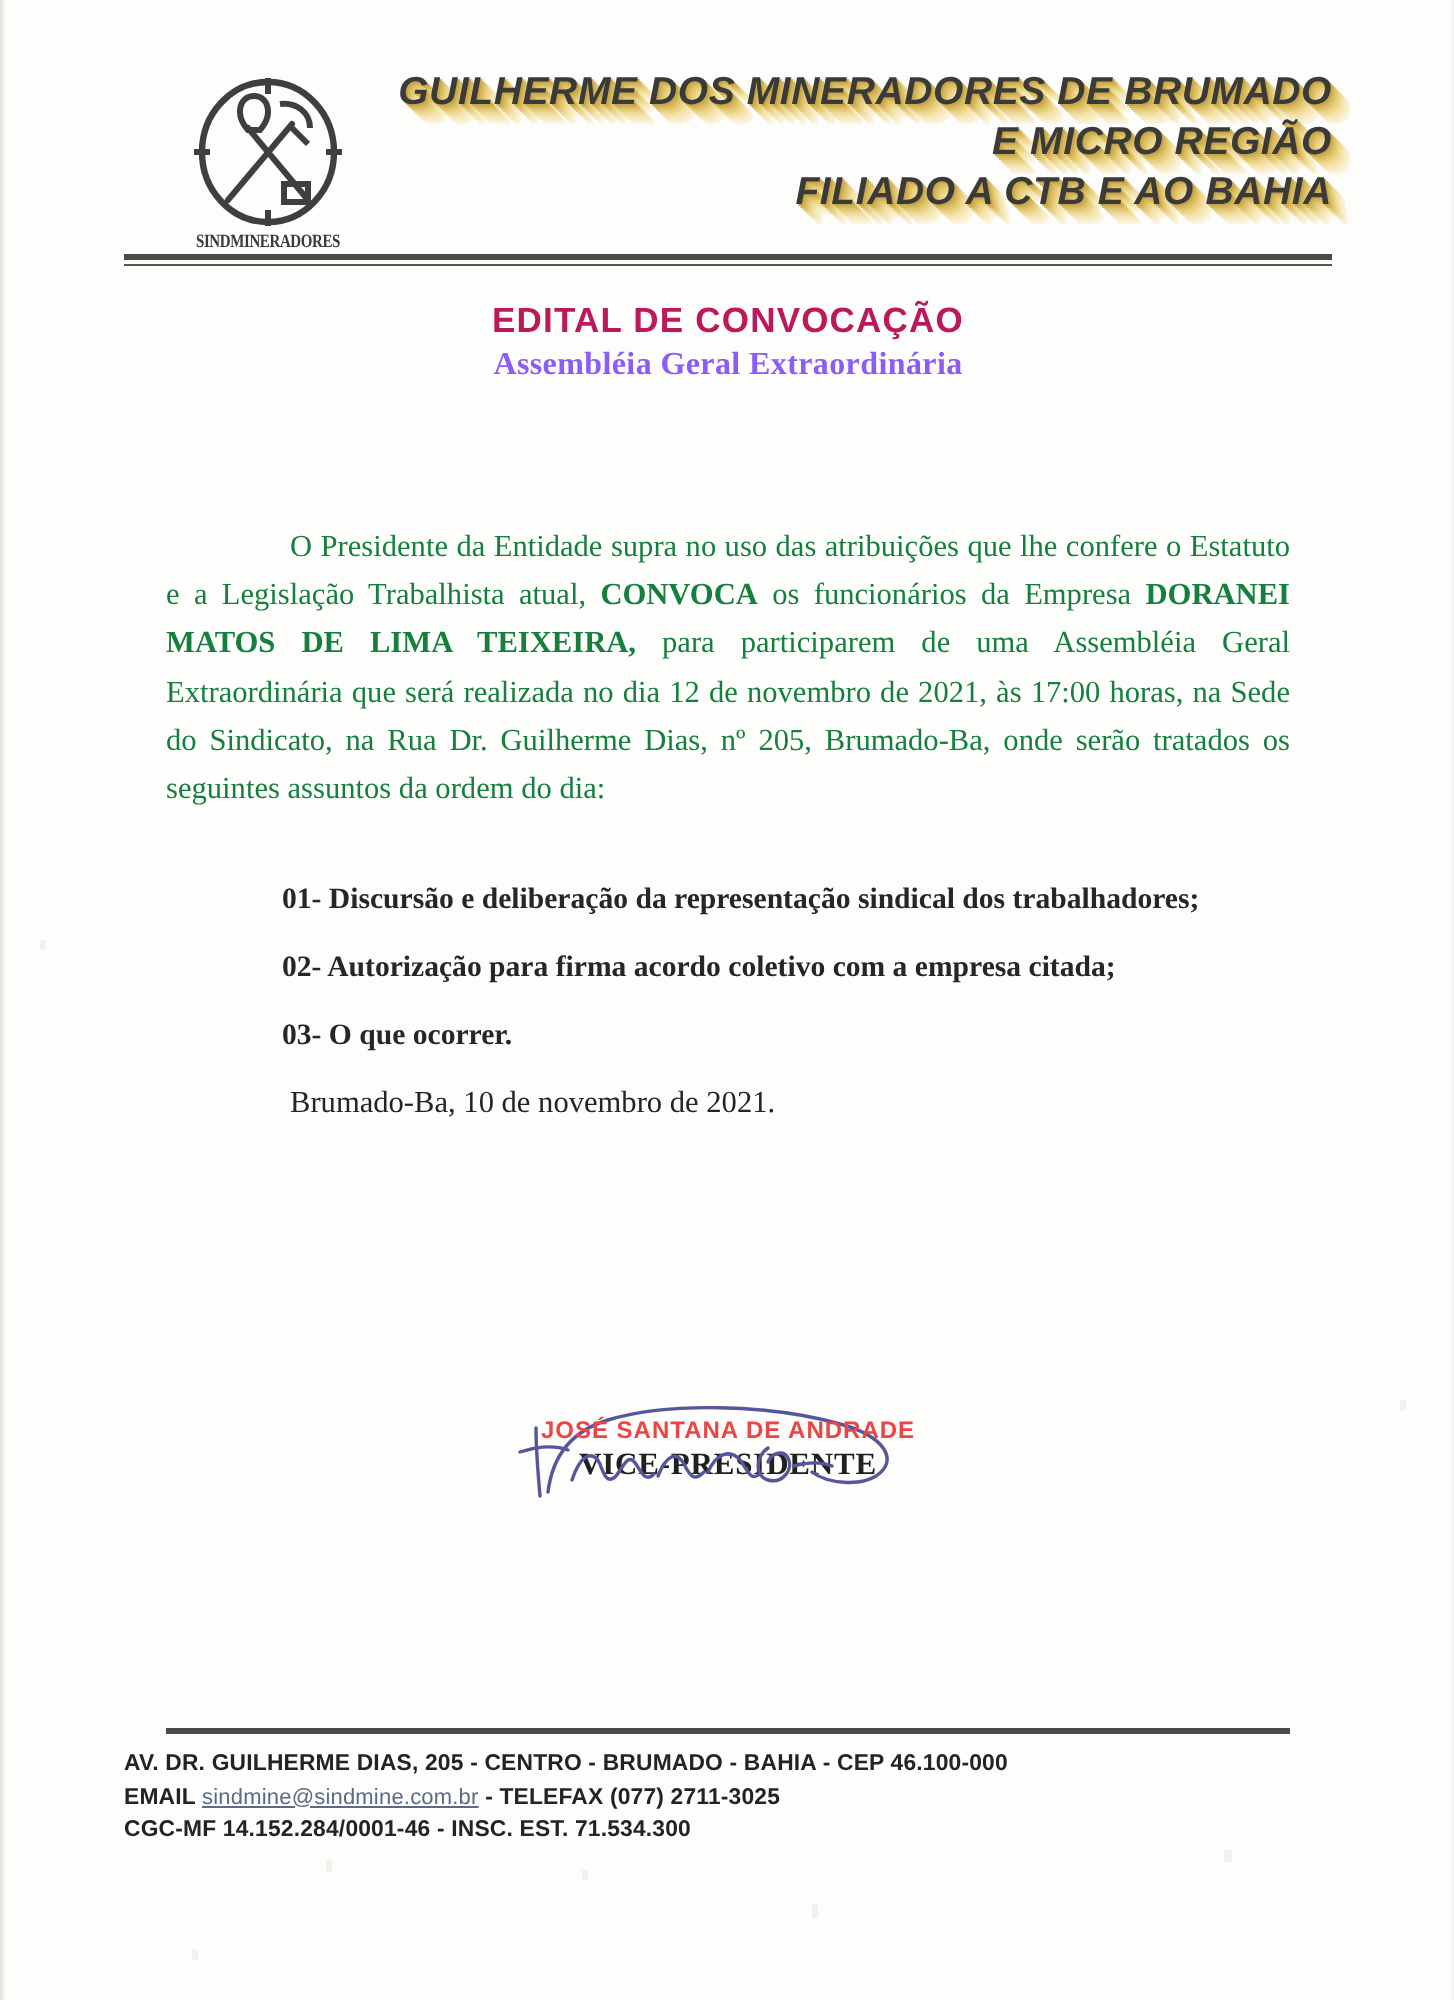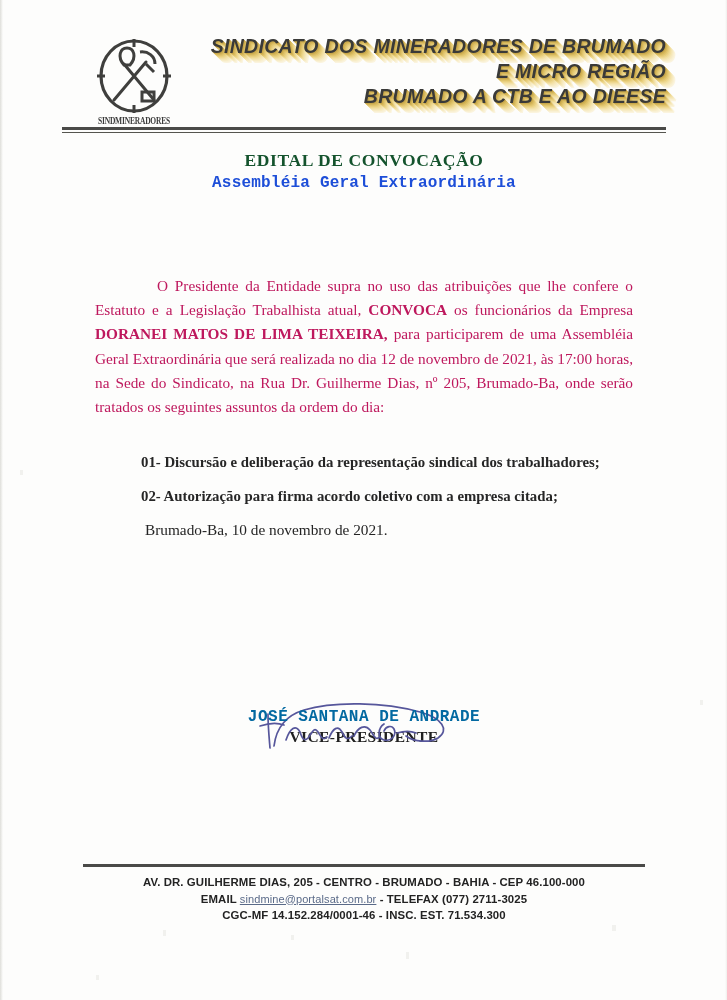--- a/index.html
+++ b/index.html
@@ -117,50 +117,50 @@
 
   
   .title-block {
     position: absolute;
     left: 62px;
     top: 150px;
     width: 604px;
     text-align: center;
   }
   .title-main {
-    font-family: Liberation Serif, serif;
+    font-family: Liberation Sans, sans-serif;
     font-weight: bold;
     font-size: 17.5px;
     letter-spacing: 0.6px;
-    color: #14532d;
+    color: #be185d;
   }
   .title-sub {
-    font-family: Liberation Mono, monospace;
+    font-family: Liberation Serif, serif;
     font-weight: bold;
     font-size: 16px;
     letter-spacing: 0.2px;
     margin-top: 3px;
-    color: #1d4ed8;
+    color: #8b5cf6;
   }
 
   
   .body-area {
     position: absolute;
     left: 83px;
     top: 262px;
     width: 562px;
   }
   p.para {
-    margin: 12px;
+    margin: 0;
     text-align: justify;
     text-justify: inter-word;
     font-size: 15.3px;
     line-height: 24.2px;
     text-indent: 62px;
-    color: #be185d;
+    color: #15803d;
   }
   .b { font-weight: bold; }
 
   .items {
     margin-top: 26px;
   }
   .item {
     font-weight: bold;
     font-size: 14.8px;
     line-height: 34px;
@@ -200,25 +200,25 @@
     position: relative;
     height: 52px;
     margin-bottom: -44px;
     pointer-events: none;
   }
   .sig-scribble svg {
     display: block;
     margin: 0 auto;
   }
   .sig-name {
-    font-family: Liberation Mono, monospace;
-    font-weight: bold;
-    font-size: 16px;
+    font-family: Liberation Sans, sans-serif;
+    font-weight: bold;
+    font-size: 12px;
     letter-spacing: 0.5px;
-    color: #0369a1;
+    color: #ef4444;
     position: relative;
   }
   .sig-role {
     font-family: "Liberation Serif", serif;
     font-weight: bold;
     font-size: 15.5px;
     letter-spacing: 0.4px;
     color: #202020;
     margin-top: 2px;
   }
@@ -230,21 +230,21 @@
     top: 864px;
     width: 562px;
     height: 2.6px;
     background: #4a4a48;
   }
   .footer {
     position: absolute;
     left: 62px;
     top: 874px;
     width: 604px;
-    text-align: center;
+    text-align: left;
     font-family: "Liberation Sans", sans-serif;
     font-weight: bold;
     font-size: 11.4px;
     line-height: 16.5px;
     letter-spacing: 0.1px;
     color: #232323;
   }
   .footer .f-line { display: block; white-space: nowrap; }
   .footer .email-link {
     color: #5a6a88;
@@ -291,23 +291,23 @@
           <line x1="34" y1="62" x2="66" y2="24"></line>
         </g>
         <path d="M60 14 C68 13, 75 18, 75 26" fill="none" stroke="#3f3f3d" stroke-width="3"></path>
         <path d="M66 26 L74 34" stroke="#3f3f3d" stroke-width="3"></path>
         <rect x="62" y="54" width="12" height="9" fill="none" stroke="#3f3f3d" stroke-width="3"></rect>
       </svg>
       <div class="logo-caption">SINDMINERADORES</div>
     </div>
 
     <div class="wordart">
-      <span class="l1">SINDICATO DOS MINERADORES DE BRUMADO</span>
+      <span class="l1">GUILHERME DOS MINERADORES DE BRUMADO</span>
       <span class="l2">E MICRO REGIÃO</span>
-      <span class="l3">BRUMADO A CTB E AO DIEESE</span>
+      <span class="l3">FILIADO A CTB E AO BAHIA</span>
     </div>
   </div>
 
   <div class="rule-double">
     <div class="r-thick"></div>
     <div class="r-gap"></div>
     <div class="r-thin"></div>
   </div>
 
   <div class="title-block">
@@ -315,20 +315,21 @@
     <div class="title-sub">Assembléia Geral Extraordinária</div>
   </div>
 
   <div class="body-area">
 
     <p class="para"><span>O Presidente da Entidade supra no uso das atribuições que lhe confere o Estatuto e a Legislação Trabalhista atual, </span><span class="b">CONVOCA</span><span> os funcionários da Empresa </span><span class="b">DORANEI MATOS DE LIMA TEIXEIRA,</span><span> para participarem de uma Assembléia Geral Extraordinária que será realizada no dia 12 de novembro de 2021, às 17:00 horas, na Sede do Sindicato, na Rua Dr. Guilherme Dias, nº 205, Brumado-Ba, onde serão tratados os seguintes assuntos da ordem do dia:</span></p>
 
     <div class="items">
       <p class="item item-01">01- Discursão e deliberação da representação sindical dos trabalhadores;</p>
       <p class="item item-02">02-  Autorização para firma acordo coletivo com a empresa citada;</p>
+      <p class="item item-03">03-  O que ocorrer.</p>
     </div>
 
 
     <div class="date-line">Brumado-Ba, 10 de novembro de 2021.</div>
   </div>
 
   <div class="signature-block">
     <div class="sig-scribble">
       <svg width="260" height="52" viewBox="0 0 260 52" xmlns="http://www.w3.org/2000/svg">
         <g fill="none" stroke="#56569b" stroke-width="1.7" stroke-linecap="round" stroke-linejoin="round">
@@ -344,21 +345,21 @@
       </svg>
     </div>
     <div class="sig-name">JOSÉ SANTANA DE ANDRADE</div>
     <div class="sig-role">VICE-PRESIDENTE</div>
   </div>
 
   <div class="footer-rule"></div>
   <div class="footer">
     <span class="f-line">AV. DR. GUILHERME DIAS, 205 - CENTRO - BRUMADO - BAHIA - CEP 46.100-000</span>
     <span class="f-line"><span>EMAIL</span>
-      <span class="email-link">sindmine@portalsat.com.br</span>
+      <span class="email-link">sindmine@sindmine.com.br</span>
       <span>- TELEFAX (077) 2711-3025</span></span>
     <span class="f-line">CGC-MF 14.152.284/0001-46 - INSC. EST. 71.534.300</span>
   </div>
 
   <div class="speckle" style="left:163px;top:930px;width:3px;height:6px;"></div>
   <div class="speckle" style="left:291px;top:935px;width:3px;height:5px;"></div>
   <div class="speckle" style="left:406px;top:952px;width:3px;height:7px;"></div>
   <div class="speckle" style="left:96px;top:975px;width:3px;height:5px;"></div>
   <div class="speckle" style="left:612px;top:925px;width:4px;height:6px;"></div>
   <div class="speckle" style="left:20px;top:470px;width:3px;height:5px;"></div>

